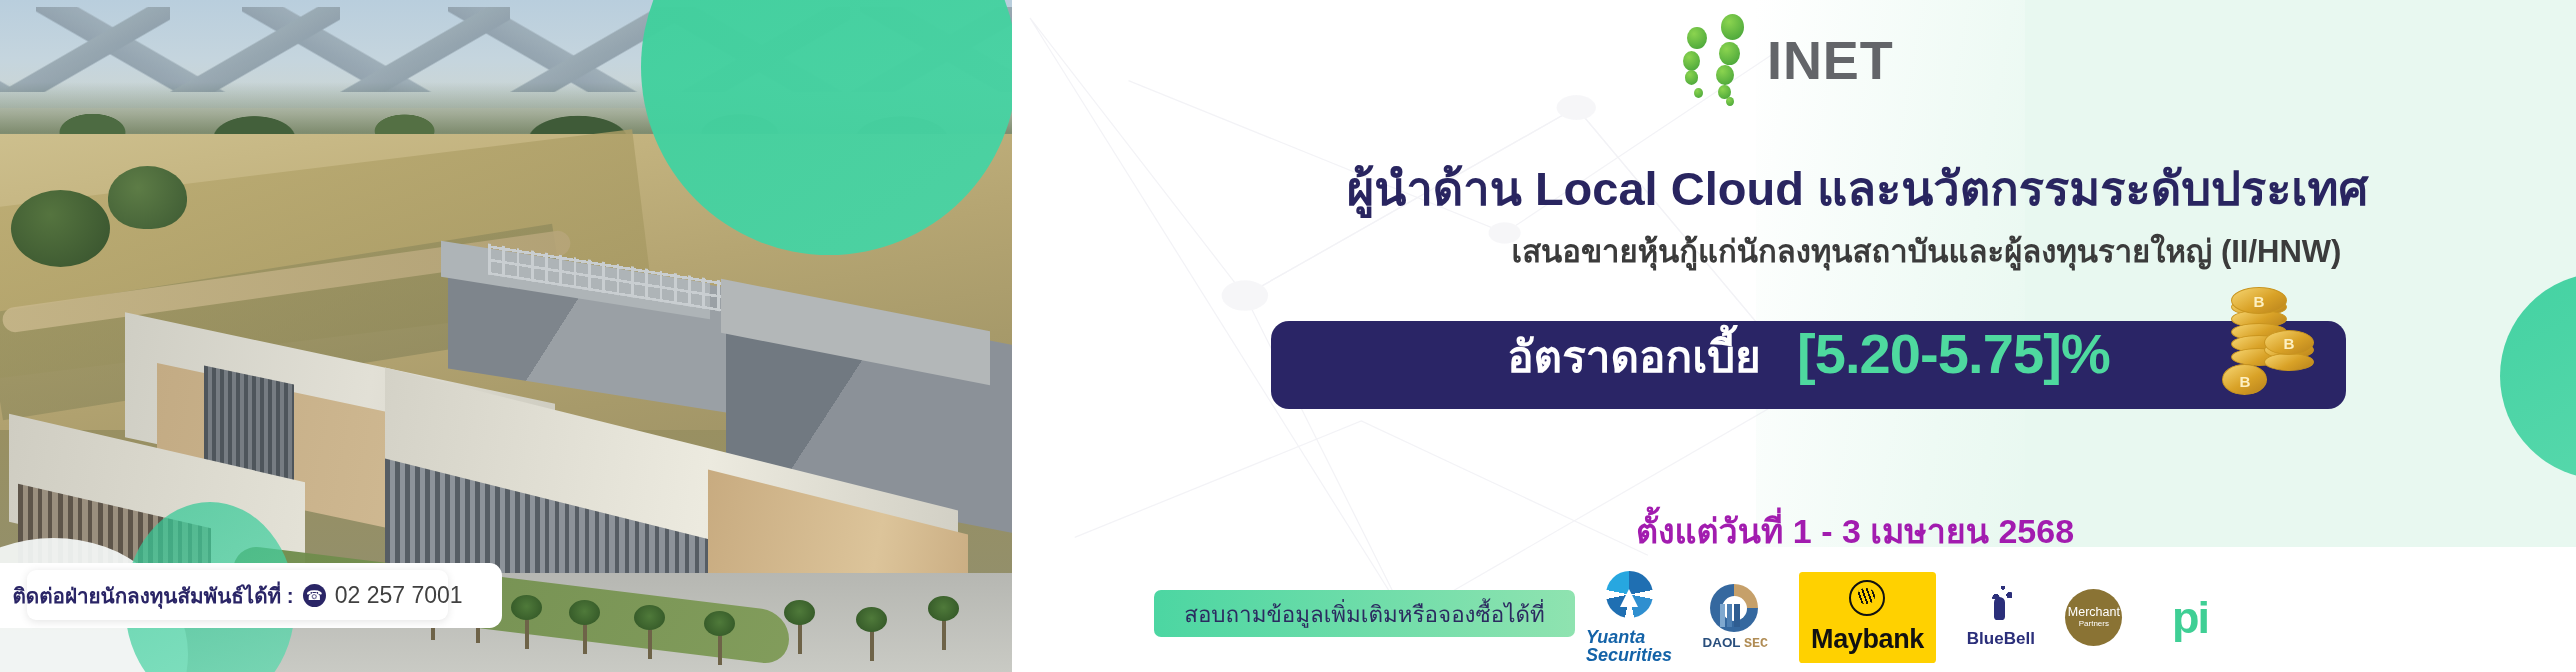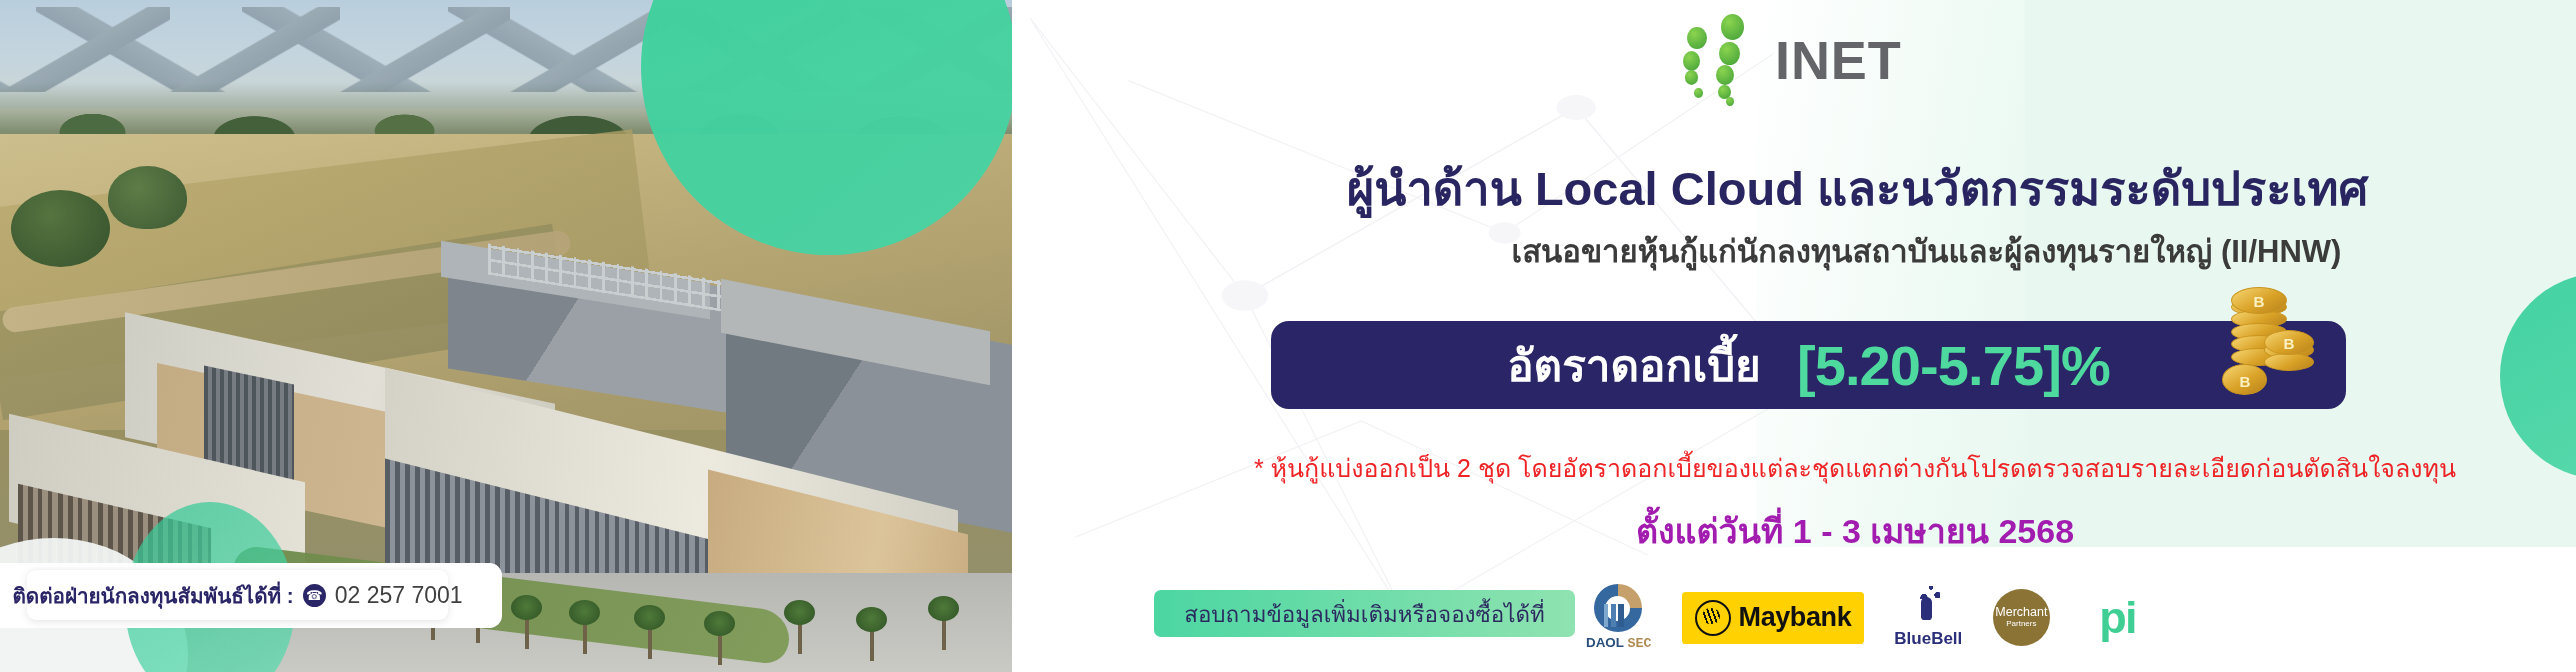--- a/index.html
+++ b/index.html
@@ -98,30 +98,30 @@
   .mint-panel2{position:absolute;left:1756px;top:0;width:269px;height:547px;
     background:linear-gradient(100deg,#ffffff 0%,#eefaf4 70%,#e8f8f0 100%);}
   .blob-right{position:absolute;left:2500px;top:273px;width:206px;height:206px;border-radius:50%;
     background:linear-gradient(150deg,#44d2a2,#5ad9ad);}
   .netlines{position:absolute;left:1021px;top:0;width:806px;height:627px;opacity:.55;}
 
   
   .logo{position:absolute;left:1667px;top:12.5px;width:296px;height:73px;}
   .logo-dots{position:absolute;left:0;top:0;width:99px;height:73px;}
   .dot{position:absolute;border-radius:50%;background:radial-gradient(circle at 35% 30%,#8bd44f,#3f9e37);}
-  .logo-word{position:absolute;left:108px;top:20px;font-size:54px;font-weight:700;letter-spacing:0.9px;color:#636569;line-height:1;}
+  .logo-word{position:absolute;left:100px;top:20px;font-size:54px;font-weight:700;letter-spacing:0.9px;color:#636569;line-height:1;}
 
   .headline{position:absolute;left:1181px;top:151px;width:1353px;text-align:center;
     font-size:47px;font-weight:700;color:#292560;white-space:nowrap;}
   .subhead{position:absolute;left:1250px;top:226px;width:1353px;text-align:center;
     font-size:31px;font-weight:700;color:#3b3b3b;white-space:nowrap;}
 
   .ratebox{position:absolute;left:1271px;top:321px;width:1075px;height:88px;border-radius:18px;
     background:#2a2566;}
-  .rate-inner{position:absolute;left:0;top:0;width:1075px;height:88px;display:flex;align-items:center;justify-content:center;gap:36px;}
+  .rate-inner{position:absolute;left:0;top:0;width:1075px;height:88px;display:flex;justify-content:center;gap:36px;}
   .rate-label{font-size:44px;font-weight:700;color:#ffffff;white-space:nowrap;}
   .rate-value{font-size:56px;font-weight:700;color:#4ed99f;white-space:nowrap;letter-spacing:-0.9px;}
   .coins{position:absolute;right:21.5px;top:-27px;width:108px;height:116px;}
   .coin{position:absolute;border-radius:50%;background:linear-gradient(150deg,#f7d774,#d9a227 55%,#b8821c);
     border:1.8px solid #c9951f;box-sizing:border-box;}
   .coinB{position:absolute;font-size:15.2px;font-weight:700;color:#fdf0c2;}
 
   .disclaimer{position:absolute;left:1156px;top:448px;width:1398px;text-align:center;
     font-size:25px;font-weight:400;color:#ee2326;white-space:nowrap;}
   .dateline{position:absolute;left:1156px;top:504px;width:1398px;text-align:center;
@@ -144,21 +144,21 @@
   
   .daol-mark{width:50px;height:48px;position:relative;}
   .daol-mark:before{content:"";position:absolute;left:0;top:0;width:48px;height:48px;border-radius:50%;
     background:conic-gradient(from 0deg,#c6a06a 0 25%,#35689f 25% 100%);}
   .daol-mark:after{content:"";position:absolute;left:11.6px;top:11.6px;width:25px;height:25px;border-radius:50%;background:#fff;}
   .daol-bars{position:absolute;left:10px;top:20px;width:20px;height:23px;z-index:3;
     background:linear-gradient(90deg,#7fa8cf 0 4.5px,transparent 4.5px 7.2px,#4d7fb3 7.2px 11.6px,transparent 11.6px 14.3px,#2f5d91 14.3px 20px);}
   .daol-txt{font-size:13.4px;font-weight:700;color:#2a4f7d;margin-top:2.7px;}
   .daol-txt i{font-style:normal;color:#b08c54;font-family:Liberation Mono, monospace;}
   
-  .mb{background:#ffd100;border-radius:3.6px;padding:8px 12.5px;display:flex;align-items:center;gap:8px;}
+  .mb{background:#ffd100;border-radius:3.6px;padding:8px 12.5px;display:flex;align-items:center;gap:8px;flex-direction:column;}
   .mb-tiger{width:32px;height:32px;border-radius:50%;border:2.7px solid #111;position:relative;background:#ffd100;}
   .mb-tiger:after{content:"";position:absolute;left:5.4px;top:6.3px;width:18px;height:16px;border-radius:50% 50% 45% 45%;
     background:repeating-linear-gradient(70deg,#111 0 1.8px,transparent 1.8px 4.5px);}
   .mb-txt{font-size:27px;font-weight:700;color:#111;letter-spacing:-0.4px;}
   
   .bb-deer{width:39px;height:41px;position:relative;}
   .bb-deer:before{content:"";position:absolute;left:12.5px;top:10.8px;width:10.8px;height:23px;border-radius:5.4px 5.4px 3.6px 3.6px;background:#2b2f7a;}
   .bb-deer:after{content:"";position:absolute;left:10.8px;top:0px;width:20px;height:12.5px;
     background:radial-gradient(circle at 20% 90%,#2b2f7a 0 18%,transparent 19%),
                radial-gradient(circle at 55% 10%,#2b2f7a 0 14%,transparent 15%),
@@ -282,29 +282,35 @@
       <div class="coinB" style="left:37px;top:-0.9px">B</div>
       <div class="coin" style="left:47px;top:47px;width:50px;height:18px"></div>
       <div class="coin" style="left:47px;top:59px;width:50px;height:18px"></div>
       <div class="coin" style="left:47px;top:36px;width:50px;height:25px"></div>
       <div class="coinB" style="left:67px;top:41px">B</div>
       <div class="coin" style="left:5.4px;top:70px;width:45px;height:30.5px"></div>
       <div class="coinB" style="left:23px;top:79px">B</div>
     </div>
   </div>
 
-  <div class="disclaimer">* หุ้นกู้แบ่งออกเป็น 2 ชุด โดยอัตราดอกเบี้ยของแต่ละชุดแตกต่างกันโปรดตรวจสอบรายละเอียดก่อนตัดสินใจลงทุน</div>
   <div class="dateline">ตั้งแต่วันที่ 1 - 3 เมษายน 2568</div>
 
   <div class="cta">
     <span>สอบถามข้อมูลเพิ่มเติมหรือจองซื้อได้ที่</span>
   </div>
 
   <div class="partners">
 
+    <div class="p yu">
+      <div class="yu-mark"></div>
+      <div class="yu-txt">
+        <div>Yuanta</div>
+        <div>Securities</div>
+      </div>
+    </div>
 
     <div class="p">
       <div class="daol-mark">
         <div class="daol-bars"></div>
       </div>
       <div class="daol-txt">
         <span>DAOL</span>
         <i>SEC</i>
       </div>
     </div>

